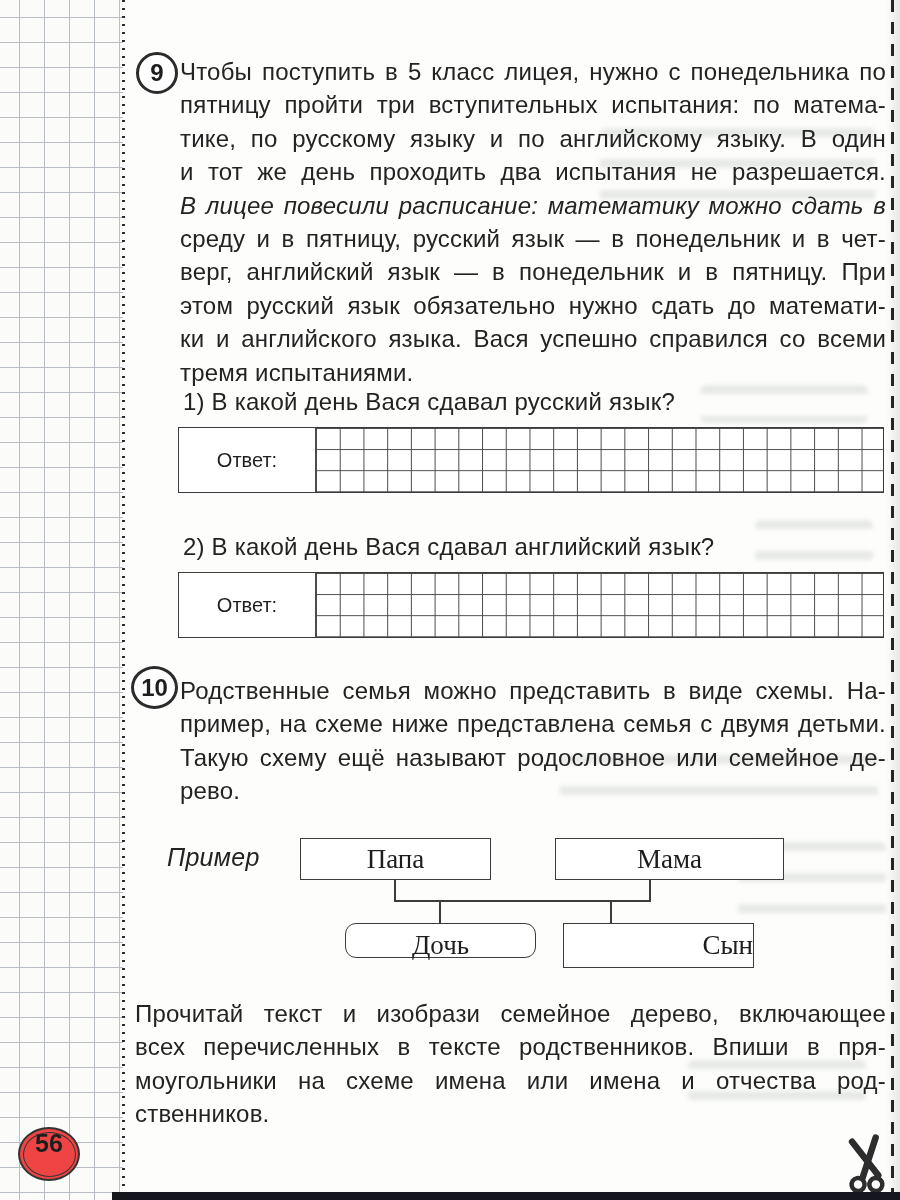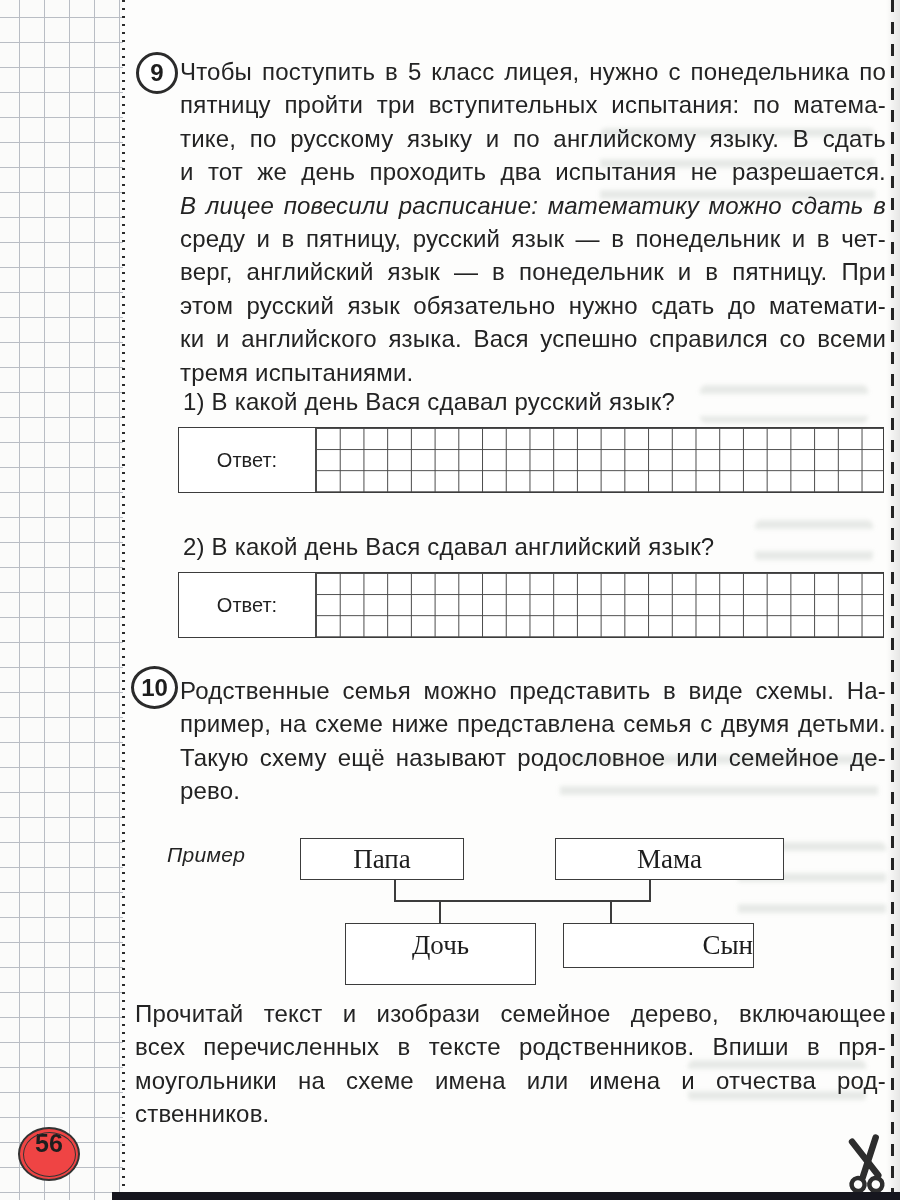--- a/index.html
+++ b/index.html
@@ -71,30 +71,30 @@
     flex:1;
     border-left:1.2px solid #4a4a4a;
     background-image:
       linear-gradient(to right,#4a4a4a 1px,transparent 1px),
       linear-gradient(to bottom,#4a4a4a 1px,transparent 1px);
     background-size:23.72px 21.1px;
   }
   
   .example-label{
     position:absolute;left:167px;top:843px;
-    font-size:21px;font-style:italic;letter-spacing:.3px;
+    font-size:25px;font-style:italic;letter-spacing:.3px;
   }
   .tree-box{
     position:absolute;border:1.6px solid #3c3c3c;background:#fff;
     box-sizing:border-box;text-align:center;
     font-family:"Liberation Serif",serif;font-size:27px;color:#1d1d1d;
   }
-  .box-father{left:300px;top:838px;width:164px;height:42px;line-height:40px;}
+  .box-father{left:300px;top:838px;width:191px;height:42px;line-height:40px;}
   .box-mother{left:555px;top:838px;width:229px;height:42px;line-height:40px;}
-  .box-daughter{left:345px;top:923px;width:191px;height:62px;line-height:43px;}
+  .box-daughter{left:345px;top:923px;width:191px;height:35px;line-height:43px;border-radius:11px;}
   .box-son{left:563px;top:923px;width:191px;height:45px;line-height:43px;text-align:right;}
   .connector{position:absolute;background:#3c3c3c;}
   
   .page-circle{
     position:absolute;left:18px;top:1127px;width:62px;height:54px;
     border:2.2px solid #333;border-radius:50%;background:#ef4444;
     box-sizing:border-box;display:flex;align-items:flex-start;justify-content:center;font-weight:bold;
   }
   .page-circle::before{
     content:"";position:absolute;inset:2.5px;border:1.6px solid #333;border-radius:50%;
@@ -132,21 +132,21 @@
 <div class="bleed bleed-5"></div>
 <div class="bleed bleed-6"></div>
 
 <div class="task-circle circle-9">
   <span>9</span>
 </div>
 
 <div class="para" style="left:180px;top:55px;width:706px;">
   <div class="line">Чтобы поступить в 5 класс лицея, нужно с понедельника по</div>
   <div class="line">пятницу пройти три вступительных испытания: по матема-</div>
-  <div class="line">тике, по русскому языку и по английскому языку. В сдать</div>
+  <div class="line">тике, по русскому языку и по английскому языку. В один</div>
   <div class="line">и тот же день проходить два испытания не разрешается.</div>
   <div class="line line--italic">В лицее повесили расписание: математику можно сдать в</div>
   <div class="line">среду и в пятницу, русский язык — в понедельник и в чет-</div>
   <div class="line">верг, английский язык — в понедельник и в пятницу. При</div>
   <div class="line">этом русский язык обязательно нужно сдать до математи-</div>
   <div class="line">ки и английского языка. Вася успешно справился со всеми</div>
   <div class="line line--last">тремя испытаниями.</div>
 </div>
 
 <div class="question" style="left:155px;top:388px;">1) В какой день Вася сдавал русский язык?</div>

